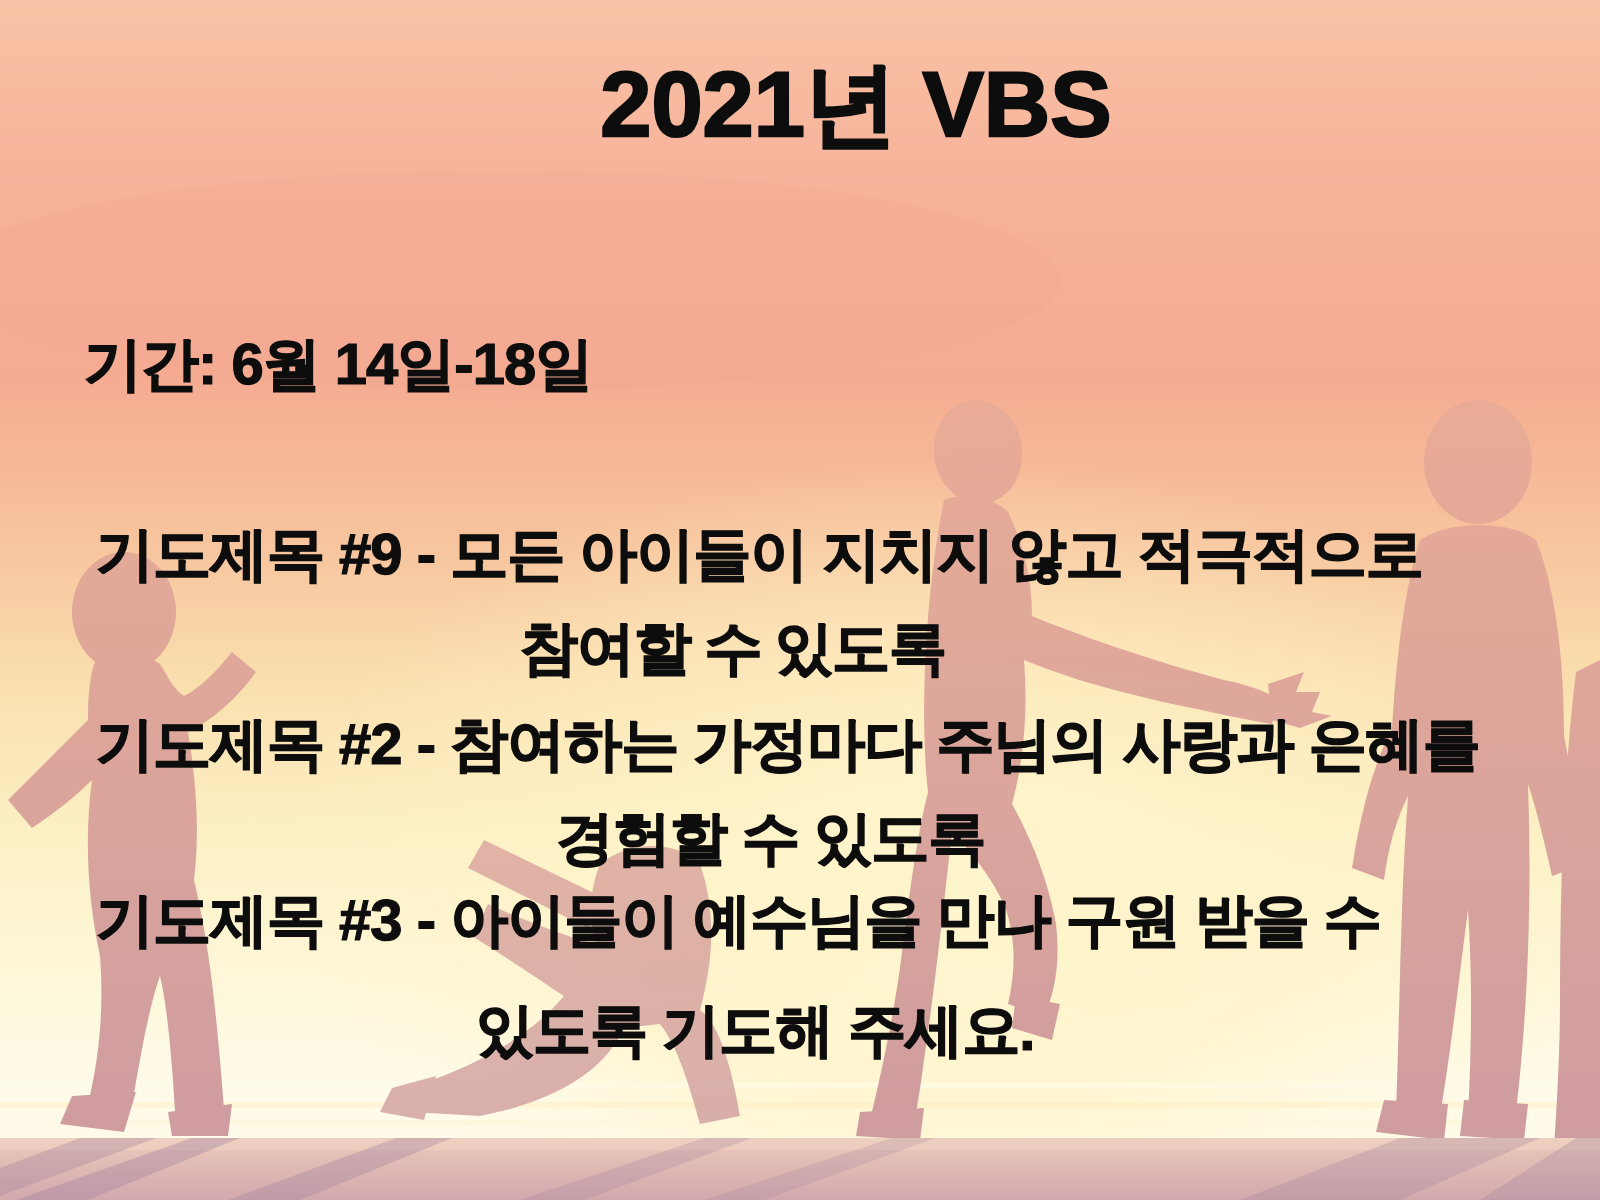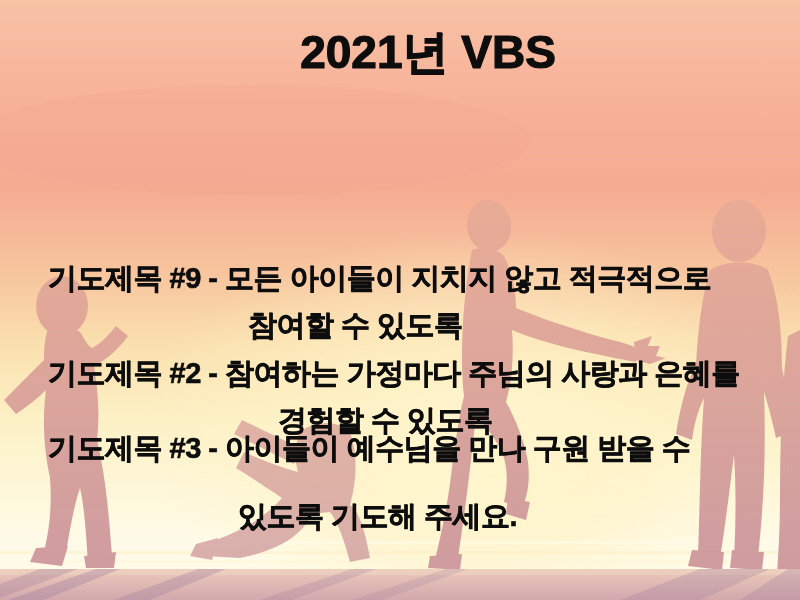--- a/index.html
+++ b/index.html
@@ -16,24 +16,24 @@
   }
   .title{
     top:22px;left:0;width:800px;text-align:center;
     font-size:46px;letter-spacing:0;padding-left:28px;
     -webkit-text-stroke:1.2px #0d0d0d;
   }
   .b{font-size:29px;line-height:40px;}
   .bl1{top:163px;left:42px;}
   .bl2{top:210px;left:42px;}
   .bl3{top:258px;left:48px;}
-  .bl4{top:305px;left:248px;}
+  .bl4{top:305px;left:260px;font-family:Liberation Serif, serif;}
   .bl5{top:353px;left:48px;}
   .bl6{top:400px;left:262px;margin-left:16px;}
-  .bl7{top:428px;left:48px;}
+  .bl7{top:441px;left:48px;}
   .bl8{top:496px;left:238px;}
 </style>
 </head>
 <body>
 
 <div class="stage">
 
   <svg class="bg" viewBox="0 0 800 600" aria-hidden="true">
     <defs>
       <linearGradient id="sky" x1="0" y1="0" x2="0" y2="1">
@@ -113,20 +113,21 @@
         <polygon points="352,569 376,569 292,600 260,600" opacity="0.3"></polygon>
         <polygon points="446,569 468,569 382,600 352,600" opacity="0.26"></polygon>
         <polygon points="700,569 770,569 700,600 620,600" opacity="0.33"></polygon>
         <polygon points="788,569 800,569 800,600 740,600" opacity="0.35"></polygon>
       </g>
     </g>
   </svg>
 
   <div class="txt title">2021년 VBS</div>
 
+  <div class="txt b bl1">기간: 6월 14일-18일</div>
   <div class="txt b bl3">기도제목 #9 - 모든 아이들이 지치지 않고 적극적으로</div>
   <div class="txt b bl4">참여할 수 있도록</div>
   <div class="txt b bl5">기도제목 #2 - 참여하는 가정마다 주님의 사랑과 은혜를</div>
   <div class="txt b bl6">경험할 수 있도록</div>
   <div class="txt b bl7">기도제목 #3 - 아이들이 예수님을 만나 구원 받을 수</div>
   <div class="txt b bl8">있도록 기도해 주세요.</div>
 
 </div>
 
 </body></html>

